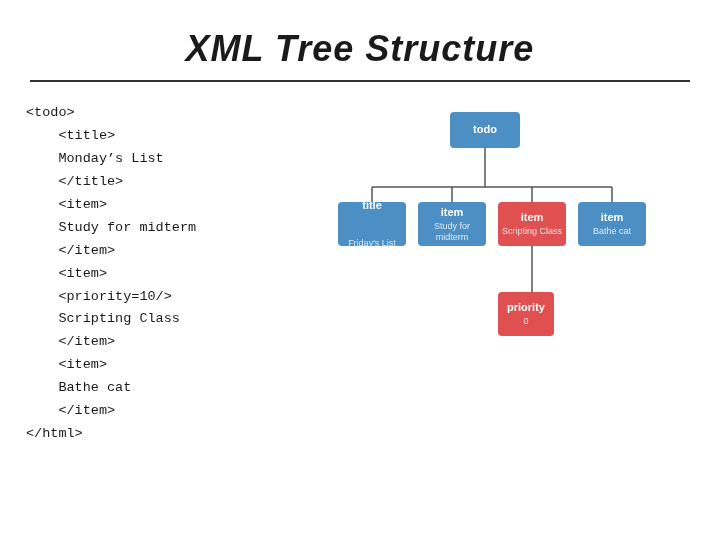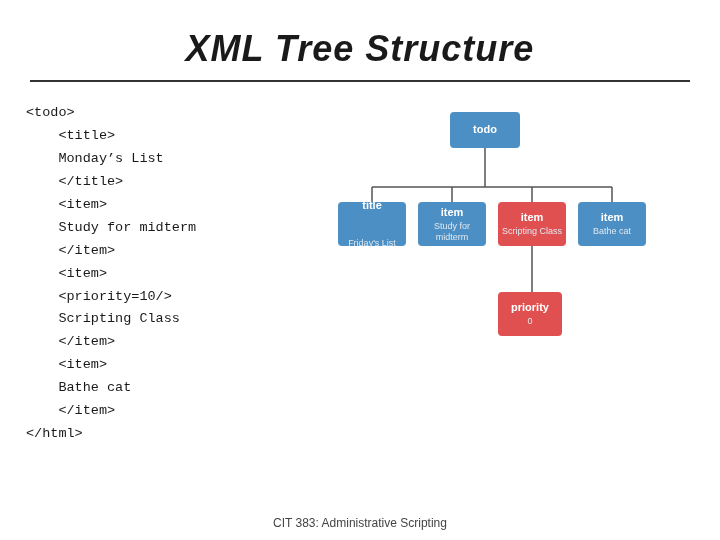--- a/index.html
+++ b/index.html
@@ -121,21 +121,21 @@
     .node-item3 {
       background: #4b8fc4;
       width: 68px;
       height: 44px;
       top: 110px;
       left: 258px;
     }
 
     .node-priority {
       background: #e05050;
-      width: 64px;
+      width: 56px;
       height: 44px;
       top: 200px;
       left: 178px;
     }
 
     .node-label {
       font-size: 11px;
       font-weight: bold;
       color: #fff;
     }
@@ -236,17 +236,14 @@
         <div class="node node-priority">
           <span class="node-label">priority</span>
           <span class="node-sub">0</span>
         </div>
 
       </div>
     </div>
 
   </div>
 
-  <div class="footer">
-    <span>CIT 383: Administrative Scripting</span>
-  </div>
 
 </div>
 
 </body></html>

